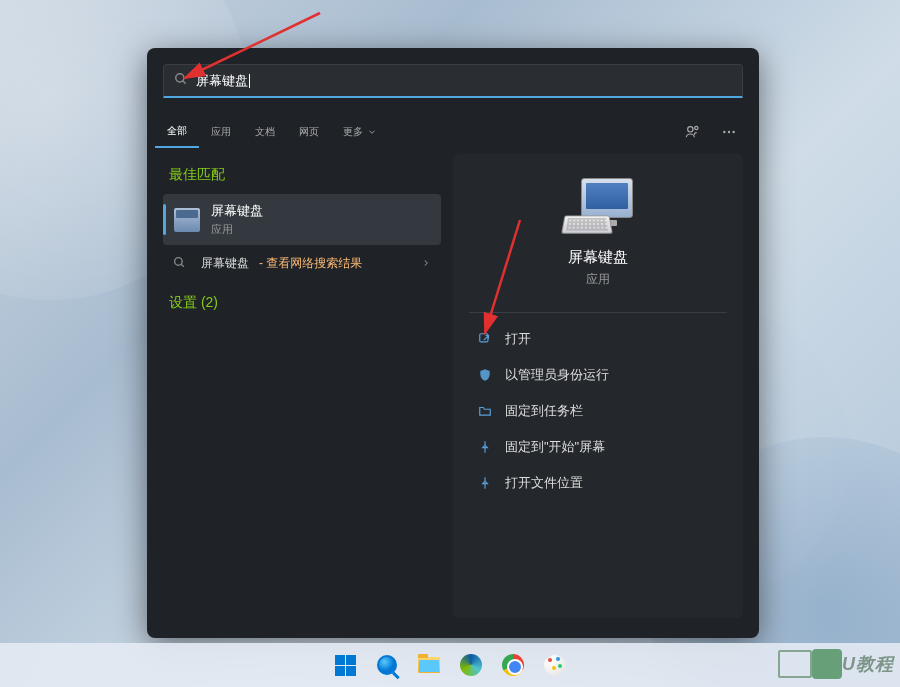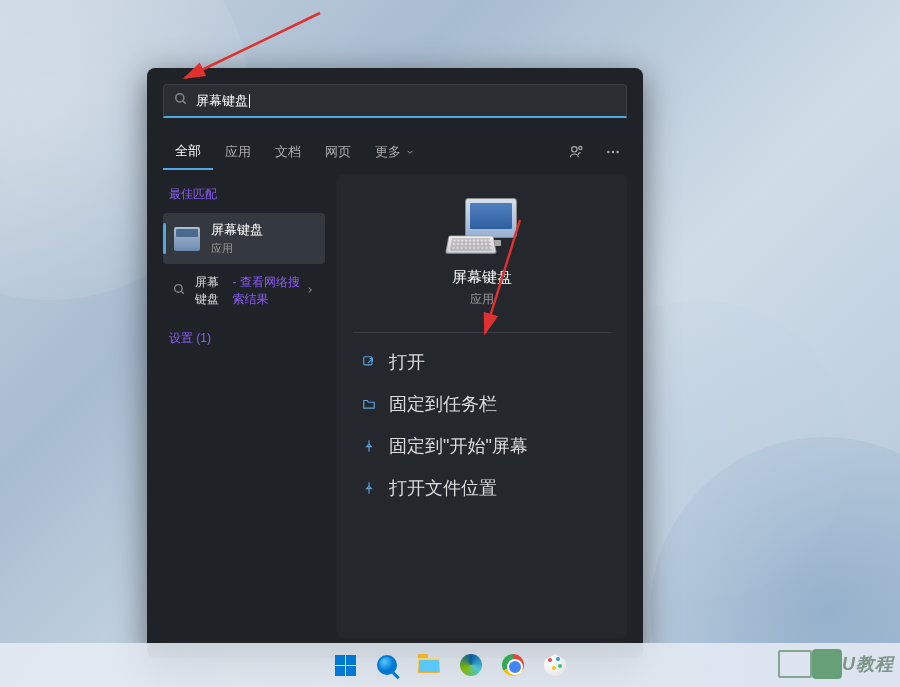--- a/index.html
+++ b/index.html
@@ -23,22 +23,22 @@
       border-radius: 50%;
       pointer-events: none;
     }
     .shape1 { width: 400px; height: 400px; background: radial-gradient(circle, rgba(255,255,255,0.3), transparent); top: -100px; left: -150px; }
     .shape2 { width: 350px; height: 350px; background: radial-gradient(circle, rgba(100,140,180,0.4), transparent); bottom: -100px; right: -100px; }
     .shape3 { width: 300px; height: 300px; background: radial-gradient(circle, rgba(180,200,220,0.3), transparent); top: 300px; right: 50px; }
     
     .search-panel {
       position: absolute;
       left: 147px;
-      top: 68px;
-      width: 496px;
+      top: 48px;
+      width: 612px;
       height: 590px;
       background: #1f2328;
       border-radius: 8px;
       box-shadow: 0 8px 32px rgba(0,0,0,0.5);
       color: #fff;
     }
     
     .search-bar {
       margin: 16px;
       height: 34px;
@@ -67,24 +67,24 @@
       width: 1px;
       height: 14px;
       background: #fff;
       margin-left: 1px;
       vertical-align: middle;
     }
     
     .tabs {
       display: flex;
       align-items: center;
-      padding: 0 16px;
+      padding: 0 8px;
       height: 36px;
       color: #aaa;
-      font-size: 13px;
+      font-size: 10px;
       position: relative;
     }
     
     .tab {
       padding: 8px 12px;
       cursor: pointer;
     }
     
     .tab.active {
       color: #fff;
@@ -123,22 +123,22 @@
       gap: 12px;
     }
     
     .left-col {
       flex: 1;
       display: flex;
       flex-direction: column;
     }
     
     .section-header {
-      font-size: 12px;
-      color: #8b5cf6;
+      font-size: 14px;
+      color: #84cc16;
       padding: 12px 6px 10px 6px;
     }
     
     .result-item {
       display: flex;
       align-items: center;
       padding: 8px 10px;
       border-radius: 4px;
     }
     
@@ -209,22 +209,22 @@
     }
     
     .web-item-icon {
       width: 20px;
       color: #888;
       font-size: 13px;
       margin-right: 8px;
     }
     
     .web-item-suffix {
-      color: #8b5cf6;
-      margin-left: 4px;
+      color: #fdba74;
+      margin-left: 10px;
     }
     
     .web-chevron {
       margin-left: auto;
       color: #888;
       font-size: 11px;
     }
     
     .right-col {
       width: 290px;
@@ -306,21 +306,21 @@
     .divider {
       height: 1px;
       background: #3a3e44;
       margin: 4px 0 8px 0;
     }
     
     .action-item {
       display: flex;
       align-items: center;
       padding: 9px 6px;
-      font-size: 18px;
+      font-size: 13px;
       color: #ddd;
       cursor: pointer;
     }
     
     .action-icon {
       width: 20px;
       color: #5aa0d8;
       margin-right: 10px;
       display: flex;
       justify-content: center;
@@ -534,21 +534,21 @@
         </span>
         <span>屏幕键盘</span>
         <span class="web-item-suffix">- 查看网络搜索结果</span>
         <span class="web-chevron">
           <svg width="10" height="10" viewBox="0 0 24 24" fill="none" stroke="currentColor" stroke-width="2.5">
               <polyline points="9 6 15 12 9 18"></polyline>
             </svg>
         </span>
       </div>
 
-      <div class="section-header">设置 (1)</div>
+      <div class="section-header">设置 (2)</div>
     </div>
 
     <div class="right-col">
       <div class="right-header">
         <div class="big-icon">
           <div class="monitor"></div>
           <div class="monitor-stand"></div>
           <div class="keyboard-ic"></div>
         </div>
         <div class="right-title">屏幕键盘</div>
@@ -560,20 +560,28 @@
         <span class="action-icon">
           <svg width="14" height="14" viewBox="0 0 24 24" fill="none" stroke="currentColor" stroke-width="2">
               <rect x="3" y="3" width="14" height="14" rx="2"></rect>
               <path d="M10 14 L18 6 M13 6h5v5"></path>
             </svg>
         </span>
         <span>打开</span>
       </div>
       <div class="action-item">
         <span class="action-icon">
+          <svg width="14" height="14" viewBox="0 0 24 24" fill="currentColor">
+              <path d="M12 2 L4 5v6c0 5 3.5 9.5 8 11 4.5-1.5 8-6 8-11V5l-8-3z" opacity="0.9"></path>
+            </svg>
+        </span>
+        <span>以管理员身份运行</span>
+      </div>
+      <div class="action-item">
+        <span class="action-icon">
           <svg width="14" height="14" viewBox="0 0 24 24" fill="none" stroke="currentColor" stroke-width="2">
               <path d="M3 6h6l2 3h10v10H3z"></path>
             </svg>
         </span>
         <span>固定到任务栏</span>
       </div>
       <div class="action-item">
         <span class="action-icon">
           <svg width="14" height="14" viewBox="0 0 24 24" fill="none" stroke="currentColor" stroke-width="2">
               <path d="M12 2v7l4 4H8l4-4M12 13v9"></path>

